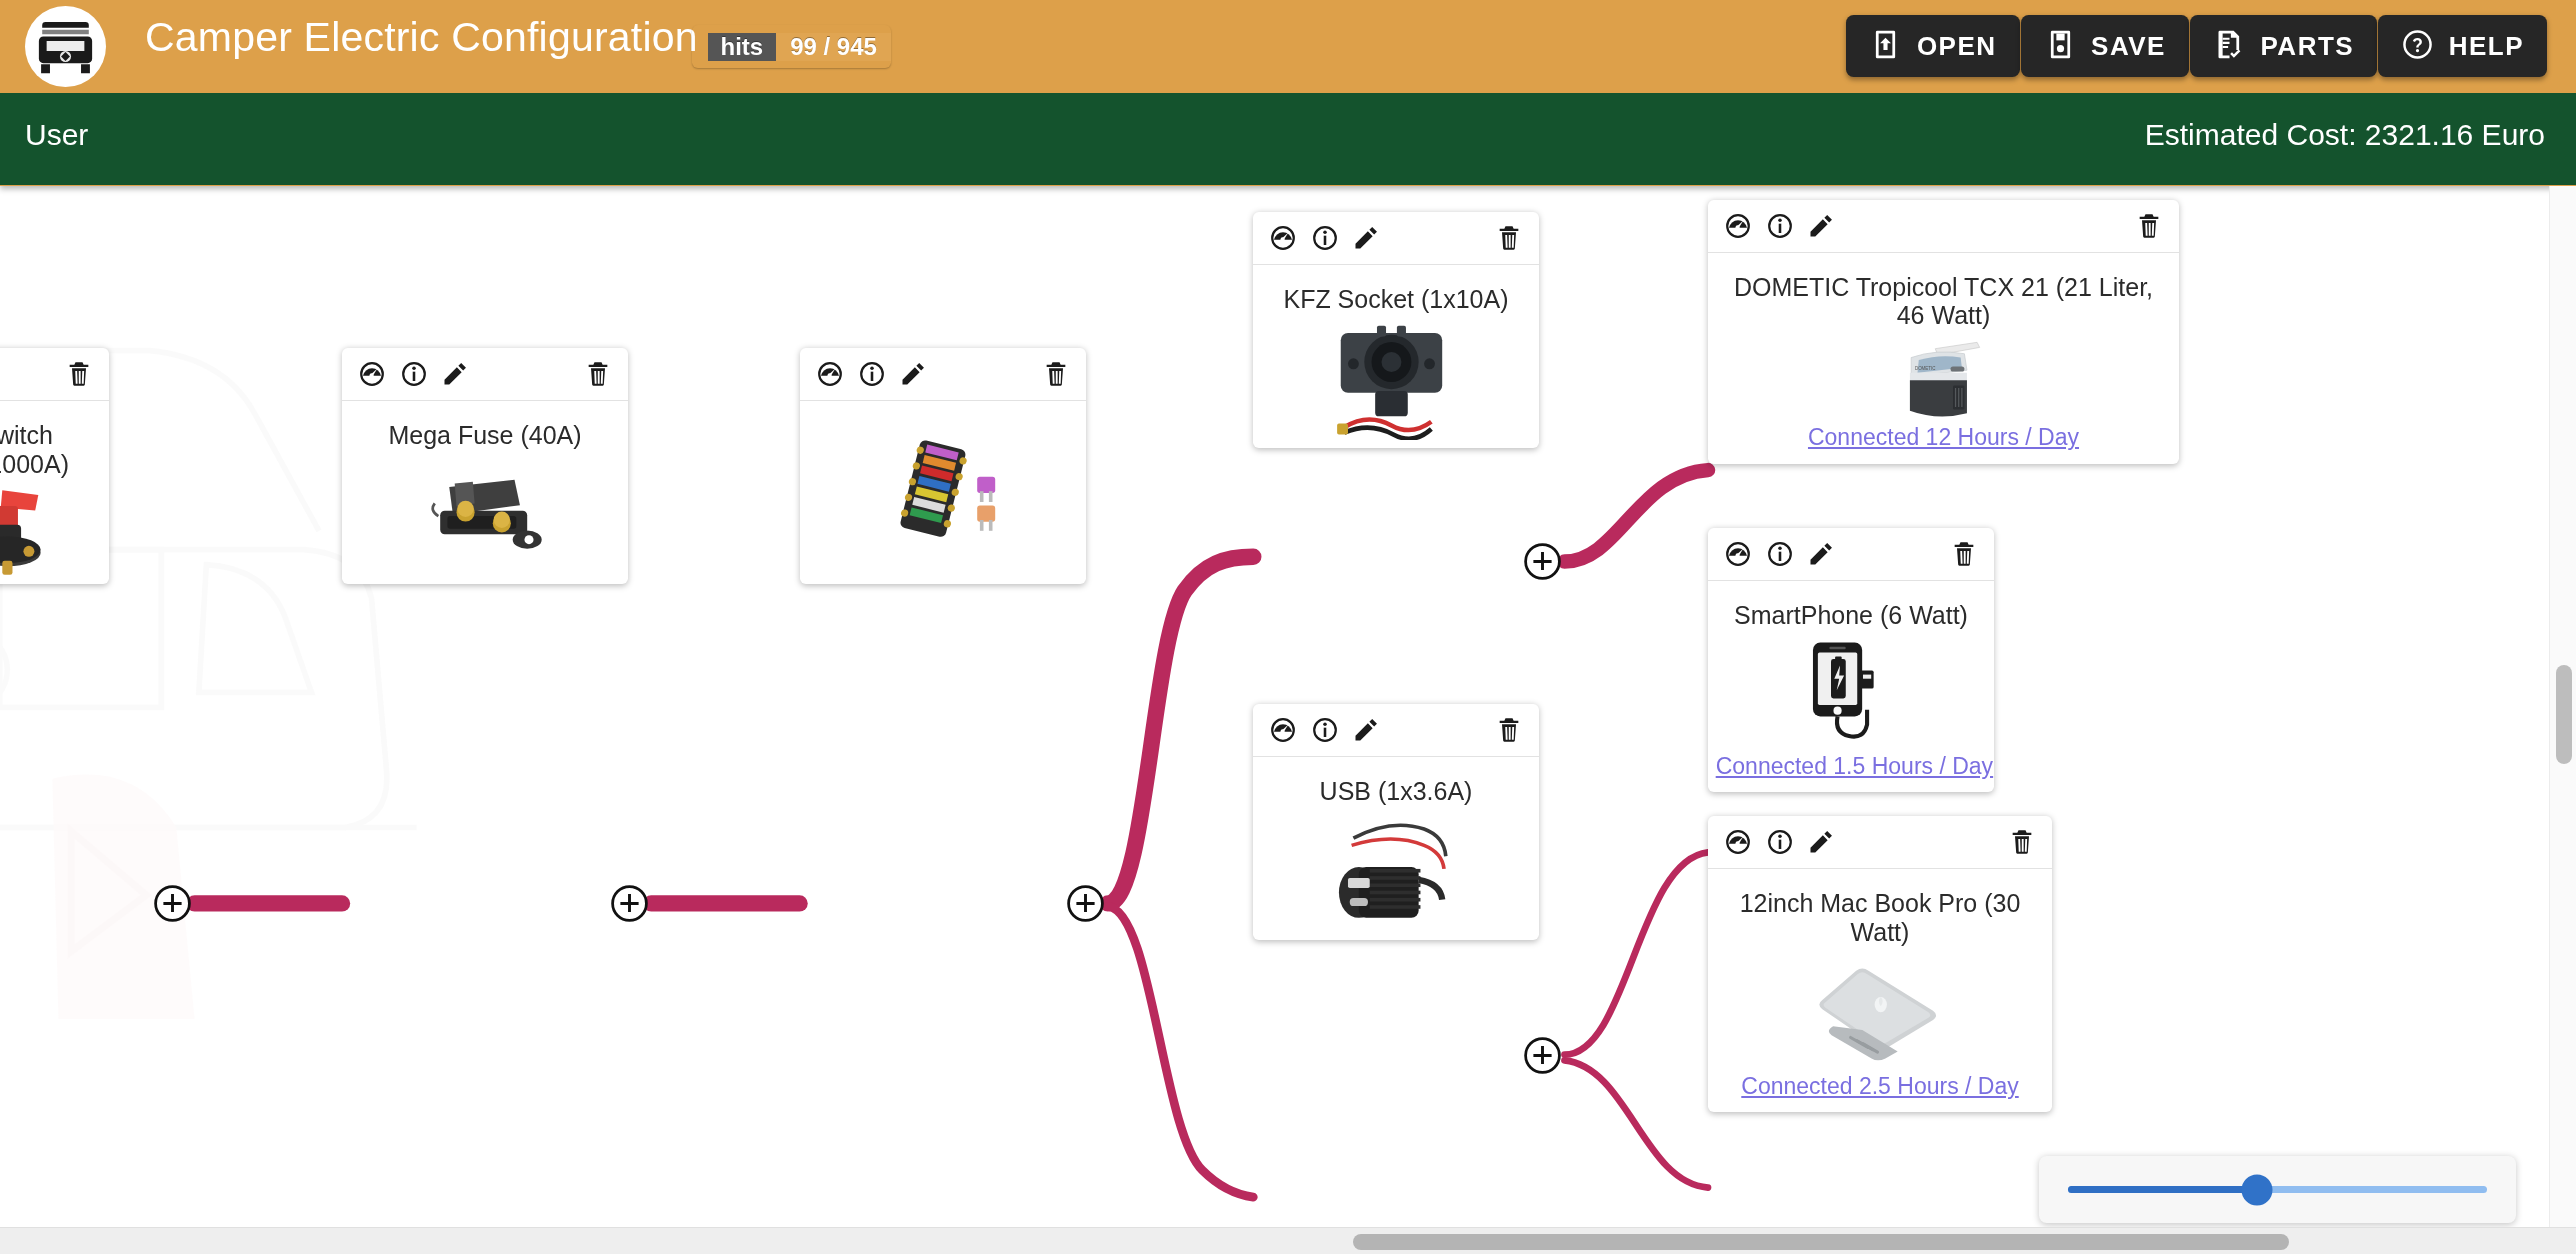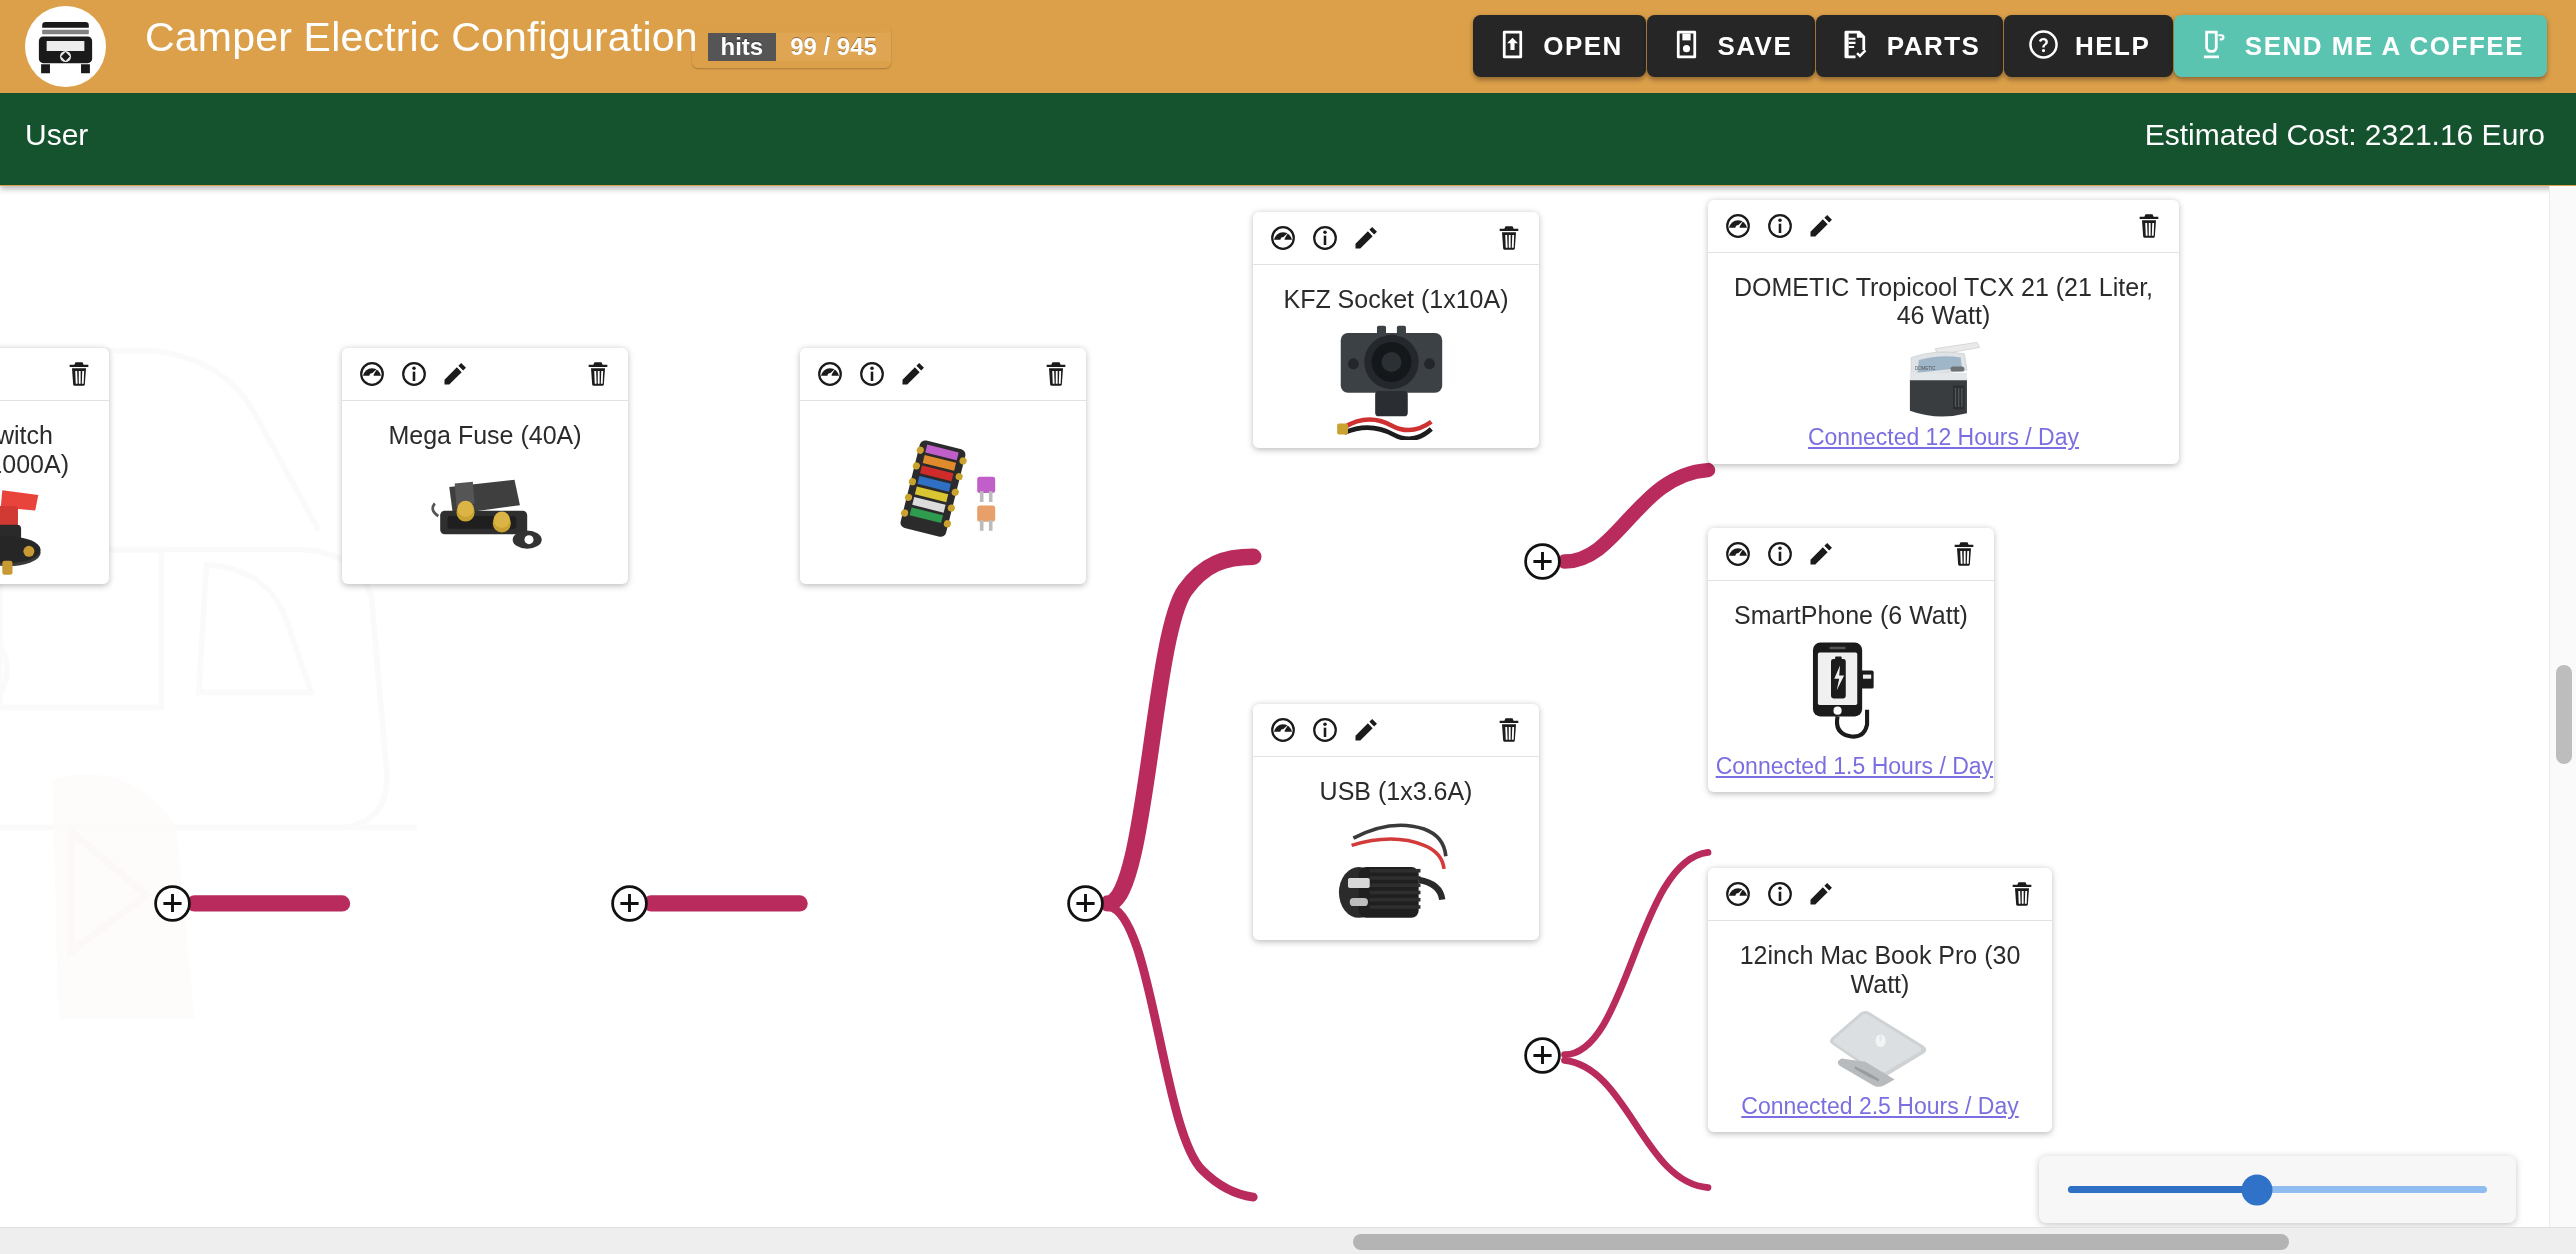--- a/index.html
+++ b/index.html
@@ -173,30 +173,20 @@
         <button class="tb-btn">
           <span>
             <svg viewBox="0 0 24 24" aria-hidden="true">
               <path d="M12 1.6A10.4 10.4 0 1 0 22.4 12 10.4 10.4 0 0 0 12 1.6zm0 1.8a8.6 8.6 0 1 1-8.6 8.6A8.6 8.6 0 0 1 12 3.4z"></path>
               <path d="M11.1 14.2c0-1 .2-1.6 1.2-2.4.8-.7 1.1-1 1.1-1.6 0-.8-.6-1.3-1.5-1.3-.8 0-1.4.4-1.7 1.2l-1.6-.7C9.1 8 10.3 7.2 12 7.2c1.9 0 3.2 1.1 3.2 2.8 0 1.1-.4 1.7-1.5 2.6-.7.6-.9.9-.9 1.6zM12 17.6a1.2 1.2 0 1 1 1.2-1.2 1.2 1.2 0 0 1-1.2 1.2z"></path>
             </svg>
           </span>
           <span class="tb-label">HELP</span>
         </button>
 
-        <button class="tb-btn coffee">
-          <span>
-            <svg viewBox="0 0 24 24" aria-hidden="true">
-              <path d="M6 2h9v12a4 4 0 0 1-4 4H10a4 4 0 0 1-4-4V2zm2 2v10a2 2 0 0 0 2 2h1a2 2 0 0 0 2-2V4H8z"></path>
-              <path d="M15.5 4.5h2.2a2.3 2.3 0 0 1 0 4.6h-1.1V7.4h1.1a.7.7 0 0 0 0-1.4h-2.2z"></path>
-              <path d="M5 20h11v2H5z"></path>
-            </svg>
-          </span>
-          <span class="tb-label">SEND ME A COFFEE</span>
-        </button>
 
       </div>
     </div>
 
     <div id="header-row2">
       <div id="user-label">User</div>
       <div id="cost-label">Estimated Cost: 2321.16 Euro</div>
     </div>
   </div>
 
@@ -571,21 +561,21 @@
           <rect x="55" y="23" width="8" height="4" rx="1" fill="#1b1b1b"></rect>
           <path d="M61 34 l-7 16 h6 l-3 14 9 -18 h-6z" fill="#f0f0f0"></path>
           <path d="M58 96 q-4 20 14 24 q18 4 22 -14 v-18" fill="none" stroke="#1b1b1b" stroke-width="5"></path>
           <rect x="86" y="40" width="16" height="22" rx="2" fill="#1b1b1b"></rect>
           <rect x="89" y="45" width="10" height="5" fill="#f0f0f0"></rect>
         </svg>
       </div>
       <div class="card-link">Connected 1.5 Hours / Day</div>
     </div>
 
-    <div class="card" style="left:1708px; top:682px; width:344px; height:264px;">
+    <div class="card" style="left:1708px; top:630px; width:344px; height:296px;">
       <div class="card-head">
         <div class="ch-icons">
           <span class="ic">
             <svg viewBox="0 0 24 24">
                 <path d="M12 1.8A10.2 10.2 0 1 0 22.2 12 10.2 10.2 0 0 0 12 1.8zm0 1.9a8.3 8.3 0 1 1-8.3 8.3A8.3 8.3 0 0 1 12 3.7z"></path>
                 <path d="M4.3 13.6a7.8 7.8 0 0 1 15.4 0z"></path>
                 <path d="M16.6 7.3 11 12.4l1.5 1.6z" fill="#fff"></path>
                 <circle cx="11.6" cy="13" r="1.7" fill="#fff"></circle>
               </svg>
           </span>

